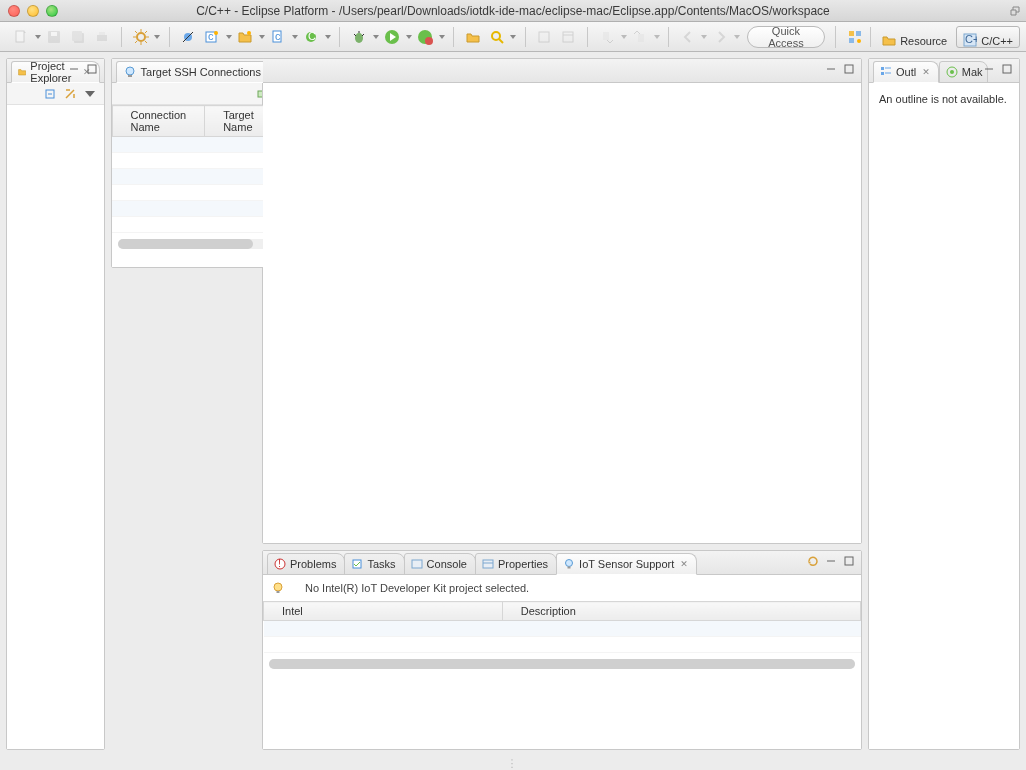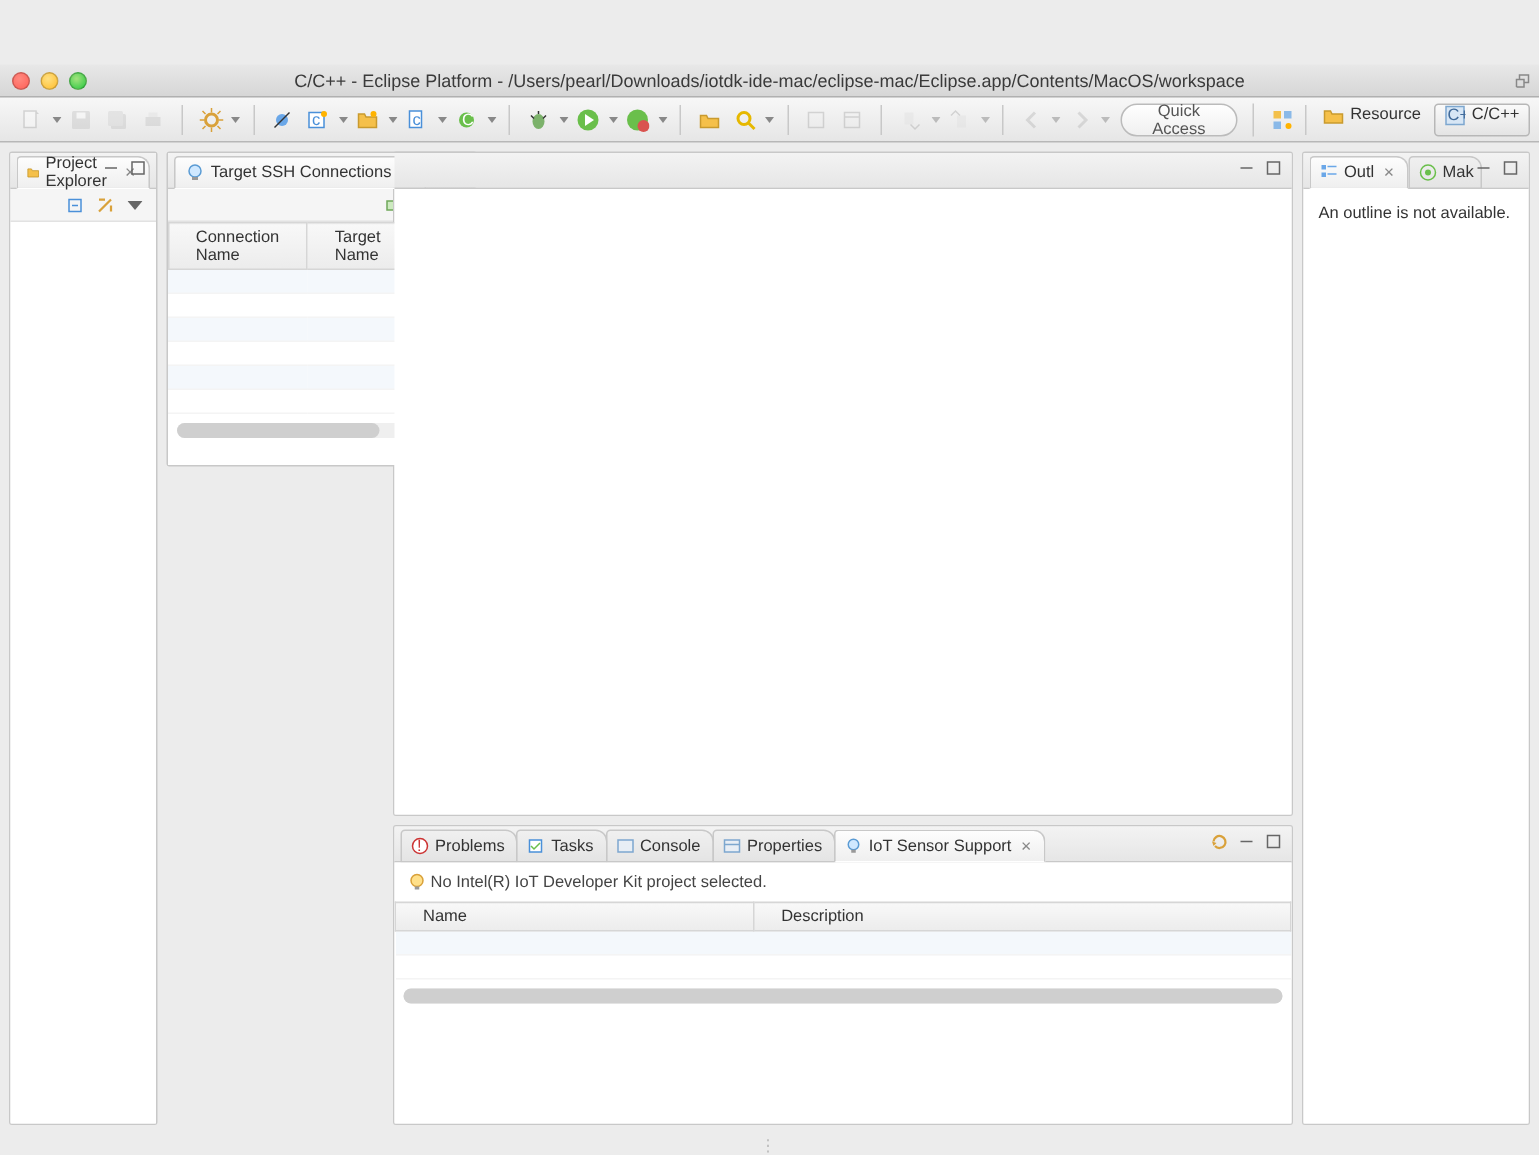--- a/index.html
+++ b/index.html
@@ -1,38 +1,38 @@
 <!DOCTYPE html>
 <html><head>
 <meta charset="utf-8">
 <style>
 * { box-sizing: border-box; margin: 0; padding: 0; font-family: "Lucida Grande", "Helvetica Neue", Arial, sans-serif; font-size: 11px; }
 body { width: 1026px; height: 770px; background: #ececec; display: flex; flex-direction: column; overflow: hidden; }
 
 
-.titlebar { height: 22px; background: linear-gradient(#e8e8e8, #d6d6d6); border-bottom: 1px solid #b0b0b0; display: flex; align-items: center; padding: 0 8px; position: relative; margin-top: 43px; }
+.titlebar { height: 22px; background: linear-gradient(#e8e8e8, #d6d6d6); border-bottom: 1px solid #b0b0b0; display: flex; align-items: center; padding: 0 8px; position: relative; }
 .traffic-lights { display: flex; gap: 7px; }
 .tl { width: 12px; height: 12px; border-radius: 50%; border: 0.5px solid rgba(0,0,0,0.2); }
 .tl-close { background: radial-gradient(circle at 40% 35%, #ff8a80, #ff5f57); }
 .tl-min { background: radial-gradient(circle at 40% 35%, #ffe082, #ffbd2e); }
 .tl-max { background: radial-gradient(circle at 40% 35%, #a5e27f, #28c940); }
 .title-text { position: absolute; left: 0; right: 0; text-align: center; color: #3a3a3a; font-size: 12px; pointer-events: none; }
 .titlebar .zoom-icon { position: absolute; right: 6px; color: #888; font-size: 10px; }
 
 
 .toolbar { height: 30px; background: linear-gradient(#f7f7f7, #e6e6e6); border-bottom: 1px solid #b7b7b7; display: flex; align-items: center; padding: 0 6px; gap: 2px; }
 .tbgroup { display: flex; align-items: center; gap: 2px; padding: 0 4px; }
 .tbsep { width: 1px; height: 20px; background: #c8c8c8; margin: 0 2px; }
 .tb-btn { width: 22px; height: 22px; display: flex; align-items: center; justify-content: center; border-radius: 3px; position: relative; }
 .tb-btn.disabled { opacity: 0.35; }
 .drop-arrow { width: 7px; height: 22px; display: flex; align-items: center; justify-content: center; }
 .drop-arrow svg { width: 6px; height: 4px; }
 .quick-access { margin-left: auto; height: 22px; padding: 0 16px; background: linear-gradient(#fff,#f0f0f0); border: 1px solid #bbb; border-radius: 11px; display: flex; align-items: center; color: #555; font-size: 11px; text-align: center; }
 .persp-group { display: flex; align-items: center; gap: 2px; border-left: 1px solid #c8c8c8; padding-left: 8px; margin-left: 8px; }
-.persp-btn { height: 22px; padding: 0 6px; display: flex; align-items: flex-start; gap: 4px; border: 1px solid transparent; border-radius: 3px; font-size: 11px; color: #333; }
+.persp-btn { height: 22px; padding: 0 6px; display: flex; align-items: flex-end; gap: 4px; border: 1px solid transparent; border-radius: 3px; font-size: 11px; color: #333; }
 .persp-btn.active { background: linear-gradient(#fafafa,#e4e4e4); border-color: #b7b7b7; }
 
 
 .workbench { flex: 1; display: flex; gap: 6px; padding: 6px; min-height: 0; }
 .col-left { width: 250px; display: flex; flex-direction: row; gap: 6px; }
 .col-mid { flex: 1; display: flex; flex-direction: column; gap: 6px; min-width: 0; }
 .col-right { width: 152px; display: flex; flex-direction: column; }
 
 .view { background: #fff; border: 1px solid #c8c8c8; border-radius: 2px; display: flex; flex-direction: column; min-height: 0; }
 .view-tabs { height: 24px; display: flex; align-items: flex-end; background: linear-gradient(#f3f3f3, #e6e6e6); border-bottom: 1px solid #c8c8c8; padding: 0 4px; position: relative; }
@@ -45,21 +45,21 @@
 .view-body { flex: 1; background: #fff; overflow: auto; position: relative; }
 
 
 .editor-area { flex: 1; }
 .editor-area .view-tabs { justify-content: flex-end; }
 
 
 .bottom-panel { height: 200px; }
 .bottom-panel .view-tabs { gap: 0; }
 .bottom-panel .view-tab { margin-right: -1px; }
-.msg-line { display: flex; align-items: center; gap: 2px; padding: 6px 8px; color: #444; }
+.msg-line { display: flex; align-items: center; gap: 20px; padding: 6px 8px; color: #444; }
 .filter-input { margin: 4px 6px 6px; height: 22px; border: 1px solid #c8c8c8; border-radius: 11px; padding: 0 10px; width: calc(100% - 12px); color: #888; background: #fff; }
 .filter-input::placeholder { color: #999; }
 .btable { width: 100%; border-collapse: collapse; }
 .btable th { text-align: left; font-weight: normal; background: linear-gradient(#f8f8f8,#ececec); border: 1px solid #d6d6d6; padding: 3px 18px; color: #333; }
 .btable td { height: 16px; border-bottom: 1px solid #f4f4f4; }
 .btable tr:nth-child(odd) td { background: #f4f8fc; }
 .btable tr:nth-child(even) td { background: #fff; }
 
 
 .hscroll { height: 10px; background: #efefef; margin: 6px; border-radius: 5px; position: relative; }
@@ -563,21 +563,21 @@
         <div class="msg-line">
           <svg width="14" height="14" viewBox="0 0 14 14">
               <circle cx="7" cy="6" r="4" fill="#ffe08a" stroke="#d9a13a"></circle>
               <rect x="5.5" y="10" width="3" height="2" fill="#999"></rect>
             </svg>
           <span>No Intel(R) IoT Developer Kit project selected.</span>
         </div>
         <table class="btable">
           <thead>
               <tr>
-            <th style="width:40%">Name</th>
+            <th style="width:40%">Intel</th>
             <th>Description</th>
           </tr>
             </thead>
           <tbody>
             <tr>
                 <td></td>
                 <td></td>
               </tr>
             <tr>
                 <td></td>

